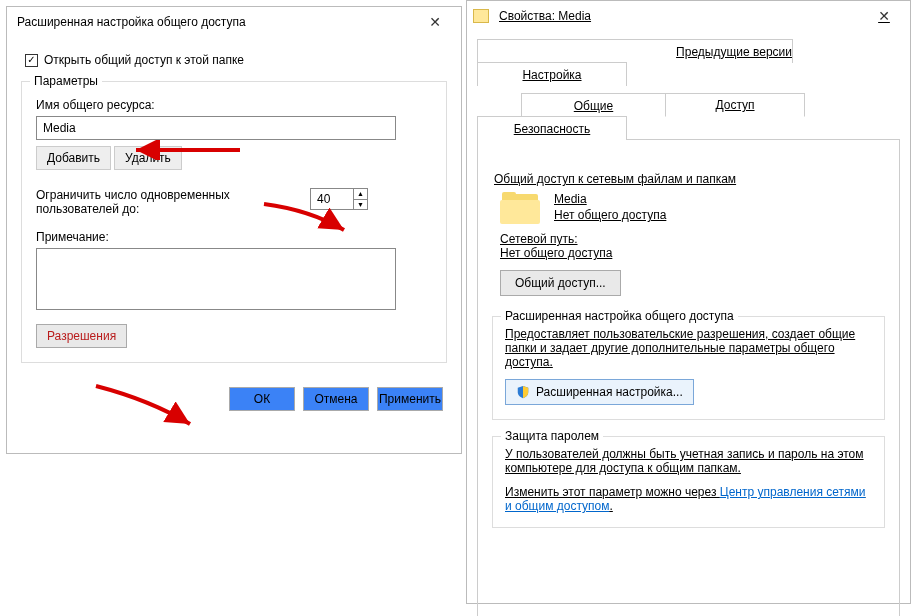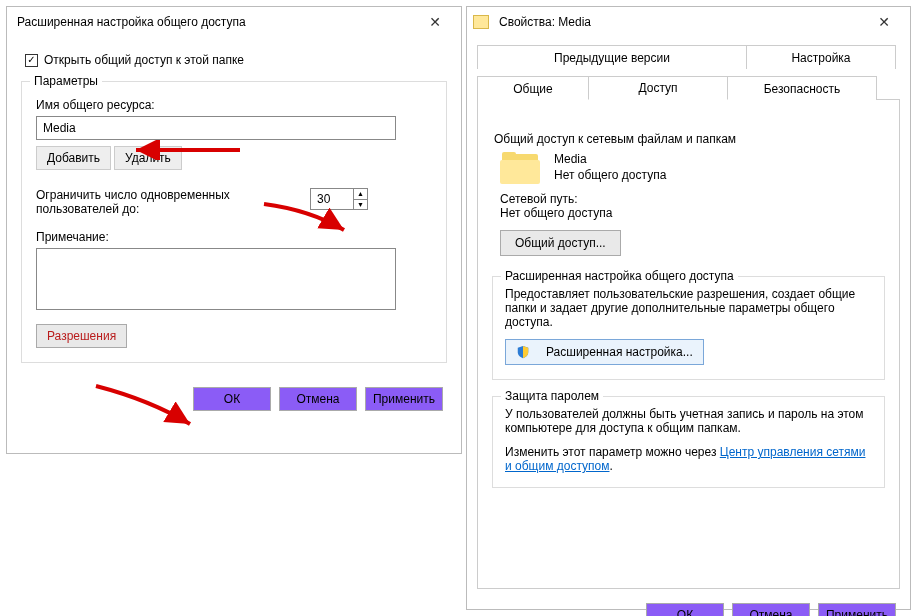--- a/index.html
+++ b/index.html
@@ -78,35 +78,35 @@
   .spinner .arrows div { flex: 1; font-size: 7px; display: flex; align-items: center; justify-content: center; border-bottom: 1px solid #888; }
   .spinner .arrows div:last-child { border-bottom: none; }
   .note-area {
     width: 360px; height: 62px; border: 1px solid #888; background: #fff; margin-top: 4px;
   }
   .bottom-btns {
     display: flex; gap: 8px; justify-content: flex-end;
     margin: 14px 18px; 
   }
   .dlg-btn {
-    width: 78px; height: 24px; border: 1px solid #aaa; background: #8b5cf6;
+    width: 66px; height: 24px; border: 1px solid #aaa; background: #3b82f6;
     display: flex; align-items: center; justify-content: center;
   }
   
-  .win-right { left: 466px; top: 6px; width: 445px; height: 604px; }
+  .win-right { left: 466px; top: 0; width: 445px; height: 604px; text-decoration: underline; }
   .tabs { display: flex; flex-wrap: wrap; padding: 8px 10px 0 10px; }
   .tab {
     border: 1px solid #ccc; border-bottom: none; background: #fff;
     height: 24px; display: flex; align-items: center; justify-content: center;
     font-size: 12px; margin-right: -1px; margin-bottom: -1px;
   }
   .tab.active { background: #fff; border-bottom: 1px solid #fff; position: relative; z-index: 2; }
-  .tab-row1 .tab:nth-child(1){ width: 270px; }
+  .tab-row1 .tab:nth-child(1){ width: 316px; justify-content: flex-end; }
   .tab-row1 .tab:nth-child(2){ width: 150px; }
-  .tab-row2 .tab:nth-child(1){ width: 112px; }
+  .tab-row2 .tab:nth-child(1){ width: 145px; margin-left: 44px; }
   .tab-row2 .tab:nth-child(2){ width: 140px; }
   .tab-row2 .tab:nth-child(3){ width: 150px; }
   .tab-page {
     border: 1px solid #ccc; margin: 0 10px 10px 10px; padding: 12px 14px;
     height: 490px;
   }
   .folder-row { display: flex; align-items: flex-start; margin: 6px 0 4px 6px; }
   .folder-icon {
     width: 42px; height: 34px; margin-right: 12px; position: relative;
   }
@@ -118,21 +118,21 @@
   .net-path { margin: 6px 0 0 6px; }
   .share-btn {
     margin: 10px 0 0 6px; height: 26px; padding: 0 14px;
     border: 1px solid #aaa; background: #e9e9e9; display: inline-flex; align-items: center;
   }
   .section { border: 1px solid #ddd; padding: 10px 12px 14px 12px; margin-top: 16px; position: relative; }
   .section .legend { position: absolute; top: -8px; left: 8px; background: #fff; padding: 0 4px; }
   .adv-btn {
     margin-top: 10px; height: 26px; padding: 0 10px;
     border: 1px solid #7aa7d9; background: #eaf3fc;
-    display: inline-flex; align-items: center; color: #000; gap: 10px;
+    display: inline-flex; align-items: center; color: #000;
   }
   .shield {
     width: 14px; height: 14px; margin-right: 6px;
   }
   .shield svg { width:14px; height:14px; display:block; }
   .link { color: #0066cc; text-decoration: underline; cursor: pointer; }
   .right-bottom {
     display: flex; gap: 8px; justify-content: flex-end; padding: 4px 14px 10px 0;
   }
   
@@ -164,21 +164,21 @@
         <div class="btn disabled">
             <span>Добавить</span>
           </div>
         <div class="btn disabled">
             <span>Удалить</span>
           </div>
       </div>
       <div class="limit-row">
         <div class="limit-label">Ограничить число одновременных пользователей до:</div>
         <div class="spinner">
-          <div class="val">30</div>
+          <div class="val">40</div>
           <div class="arrows">
             <div>▲</div>
             <div>▼</div>
           </div>
         </div>
       </div>
       <div class="field-label" style="margin-top:14px;">Примечание:</div>
       <div class="note-area"></div>
       <div class="btn-row" style="margin-top:14px;">
         <div class="btn">

